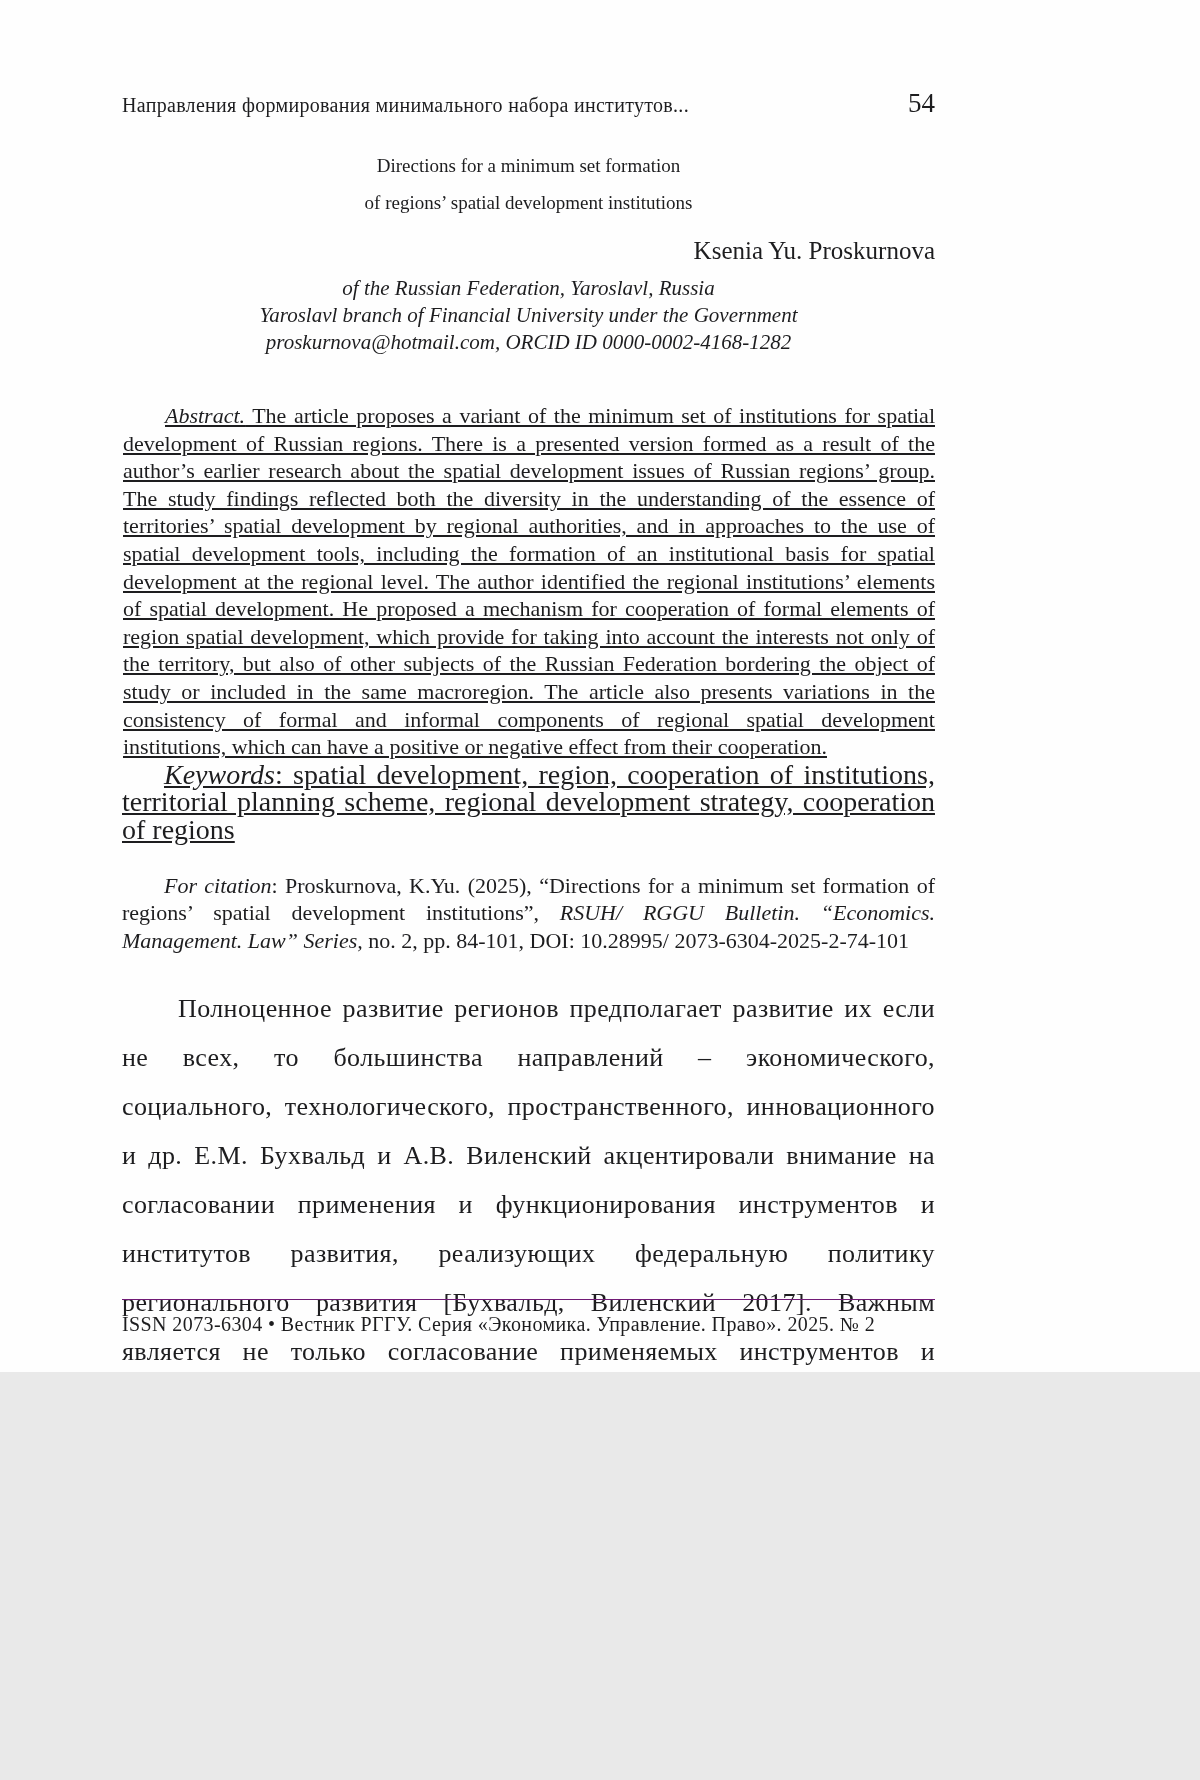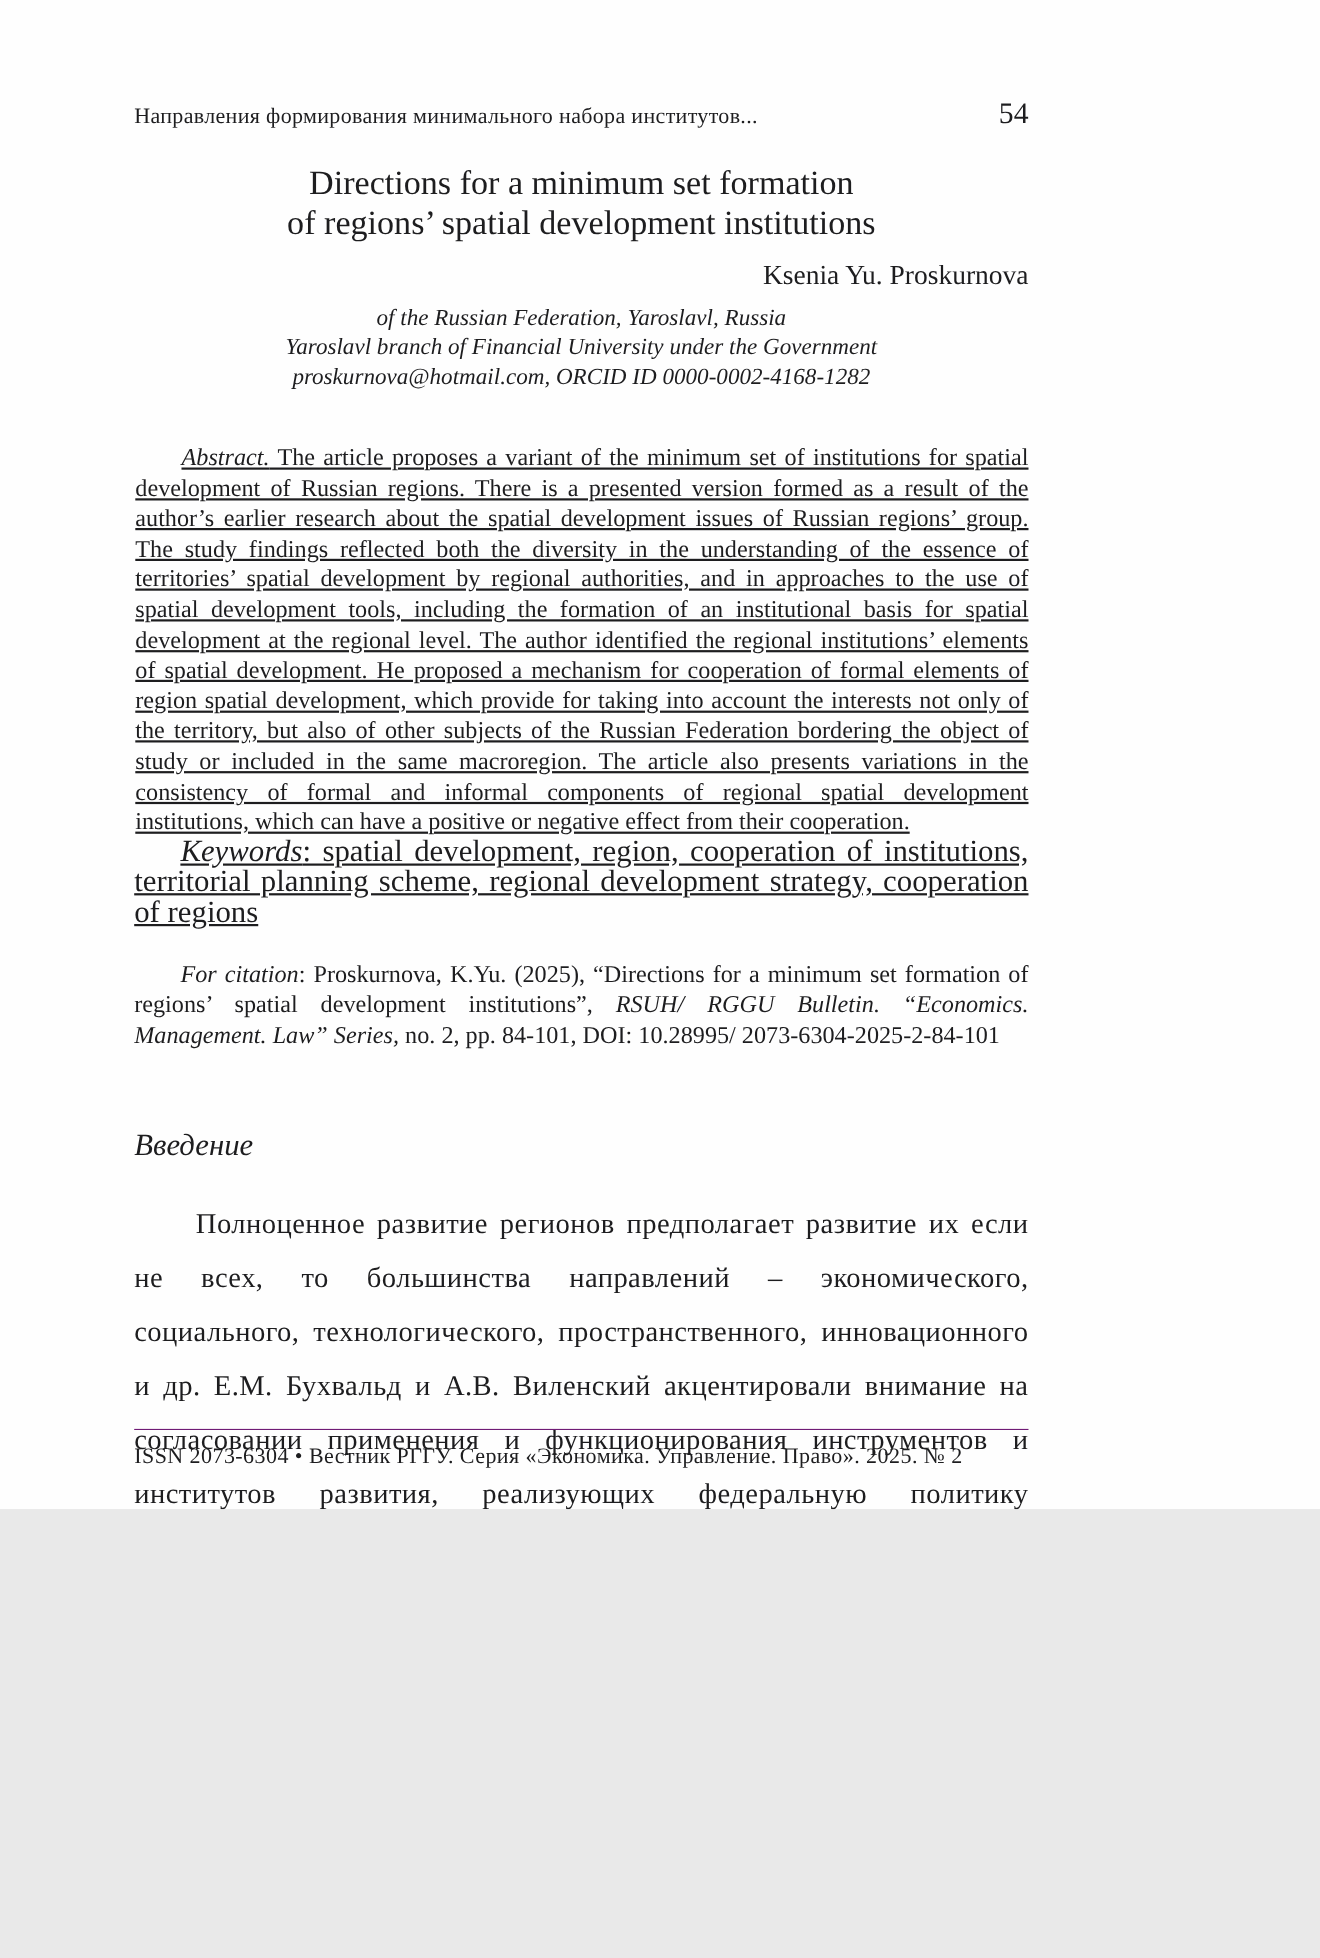--- a/index.html
+++ b/index.html
@@ -16,21 +16,21 @@
   }
   .running {
     display: flex;
     justify-content: space-between;
     align-items: baseline;
   }
   .running-head { font-size: 20px; letter-spacing: 0.3px; }
   .page-num { font-size: 27px; }
   .title {
     text-align: center;
-    font-size: 31px;
+    font-size: 19px;
     line-height: 37px;
     font-weight: 400;
     margin: 28px 0 0 0;
   }
   .author {
     text-align: right;
     font-size: 25px;
     margin-top: 16px;
   }
   .affil {
@@ -109,21 +109,20 @@
   <div class="affil">
     <div>of the Russian Federation, Yaroslavl, Russia</div>
     <div>Yaroslavl branch of Financial University under the Government</div>
     <div>proskurnova@hotmail.com, ORCID ID 0000-0002-4168-1282</div>
   </div>
 
   <p class="abstract"><i>Abstract.</i><span> The article proposes a variant of the minimum set of institutions for spatial development of Russian regions. There is a presented version formed as a result of the author’s earlier research about the spatial development issues of Russian regions’ group. The study findings reflected both the diversity in the understanding of the essence of territories’ spatial development by regional authorities, and in approaches to the use of spatial development tools, including the formation of an institutional basis for spatial development at the regional level. The author identified the regional institutions’ elements of spatial development. He proposed a mechanism for cooperation of formal elements of region spatial development, which provide for taking into account the interests not only of the territory, but also of other subjects of the Russian Federation bordering the object of study or included in the same macroregion. The article also presents variations in the consistency of formal and informal components of regional spatial development institutions, which can have a positive or negative effect from their cooperation.</span></p>
 
   <p class="keywords"><i>Keywords</i><span>: spatial development, region, cooperation of institutions, territorial planning scheme, regional development strategy, cooperation of regions</span></p>
 
-  <p class="citation"><i>For citation</i><span>: Proskurnova, K.Yu. (2025), “Directions for a minimum set formation of regions’ spatial development institutions”, </span><i>RSUH/ RGGU Bulletin. “Economics. Management. Law” Series,</i><span> no. 2, pp. 84-101, DOI: 10.28995/ 2073-6304-2025-2-84-101</span></p>
+  <p class="citation"><i>For citation</i><span>: Proskurnova, K.Yu. (2025), “Directions for a minimum set formation of regions’ spatial development institutions”, </span><i>RSUH/ RGGU Bulletin. “Economics. Management. Law” Series,</i><span> no. 2, pp. 84-101, DOI: 10.28995/ 2073-6304-2025-2-74-101</span></p>
 
-  <h2 class="section-heading">Введение</h2>
 
   <p class="body-para">Полноценное развитие регионов предполагает развитие их если не всех, то большинства направлений – экономического, социального, технологического, пространственного, инновационного и др. Е.М. Бухвальд и А.В. Виленский акцентировали внимание на согласовании применения и функционирования инструментов и институтов развития, реализующих федеральную политику регионального развития [Бухвальд, Виленский 2017]. Важным является не только согласование применяемых инструментов и институтов развития на федеральном уровне, но и на региональном – для обеспечения не только устойчивого развития субъектов РФ, но и сглаживания межрегиональных диспропорций развития. В новой Стратегии пространственного</p>
 
   <div class="footer">ISSN 2073-6304 • Вестник РГГУ. Серия «Экономика. Управление. Право». 2025. № 2</div>
 
 </div>
 
 </body></html>

